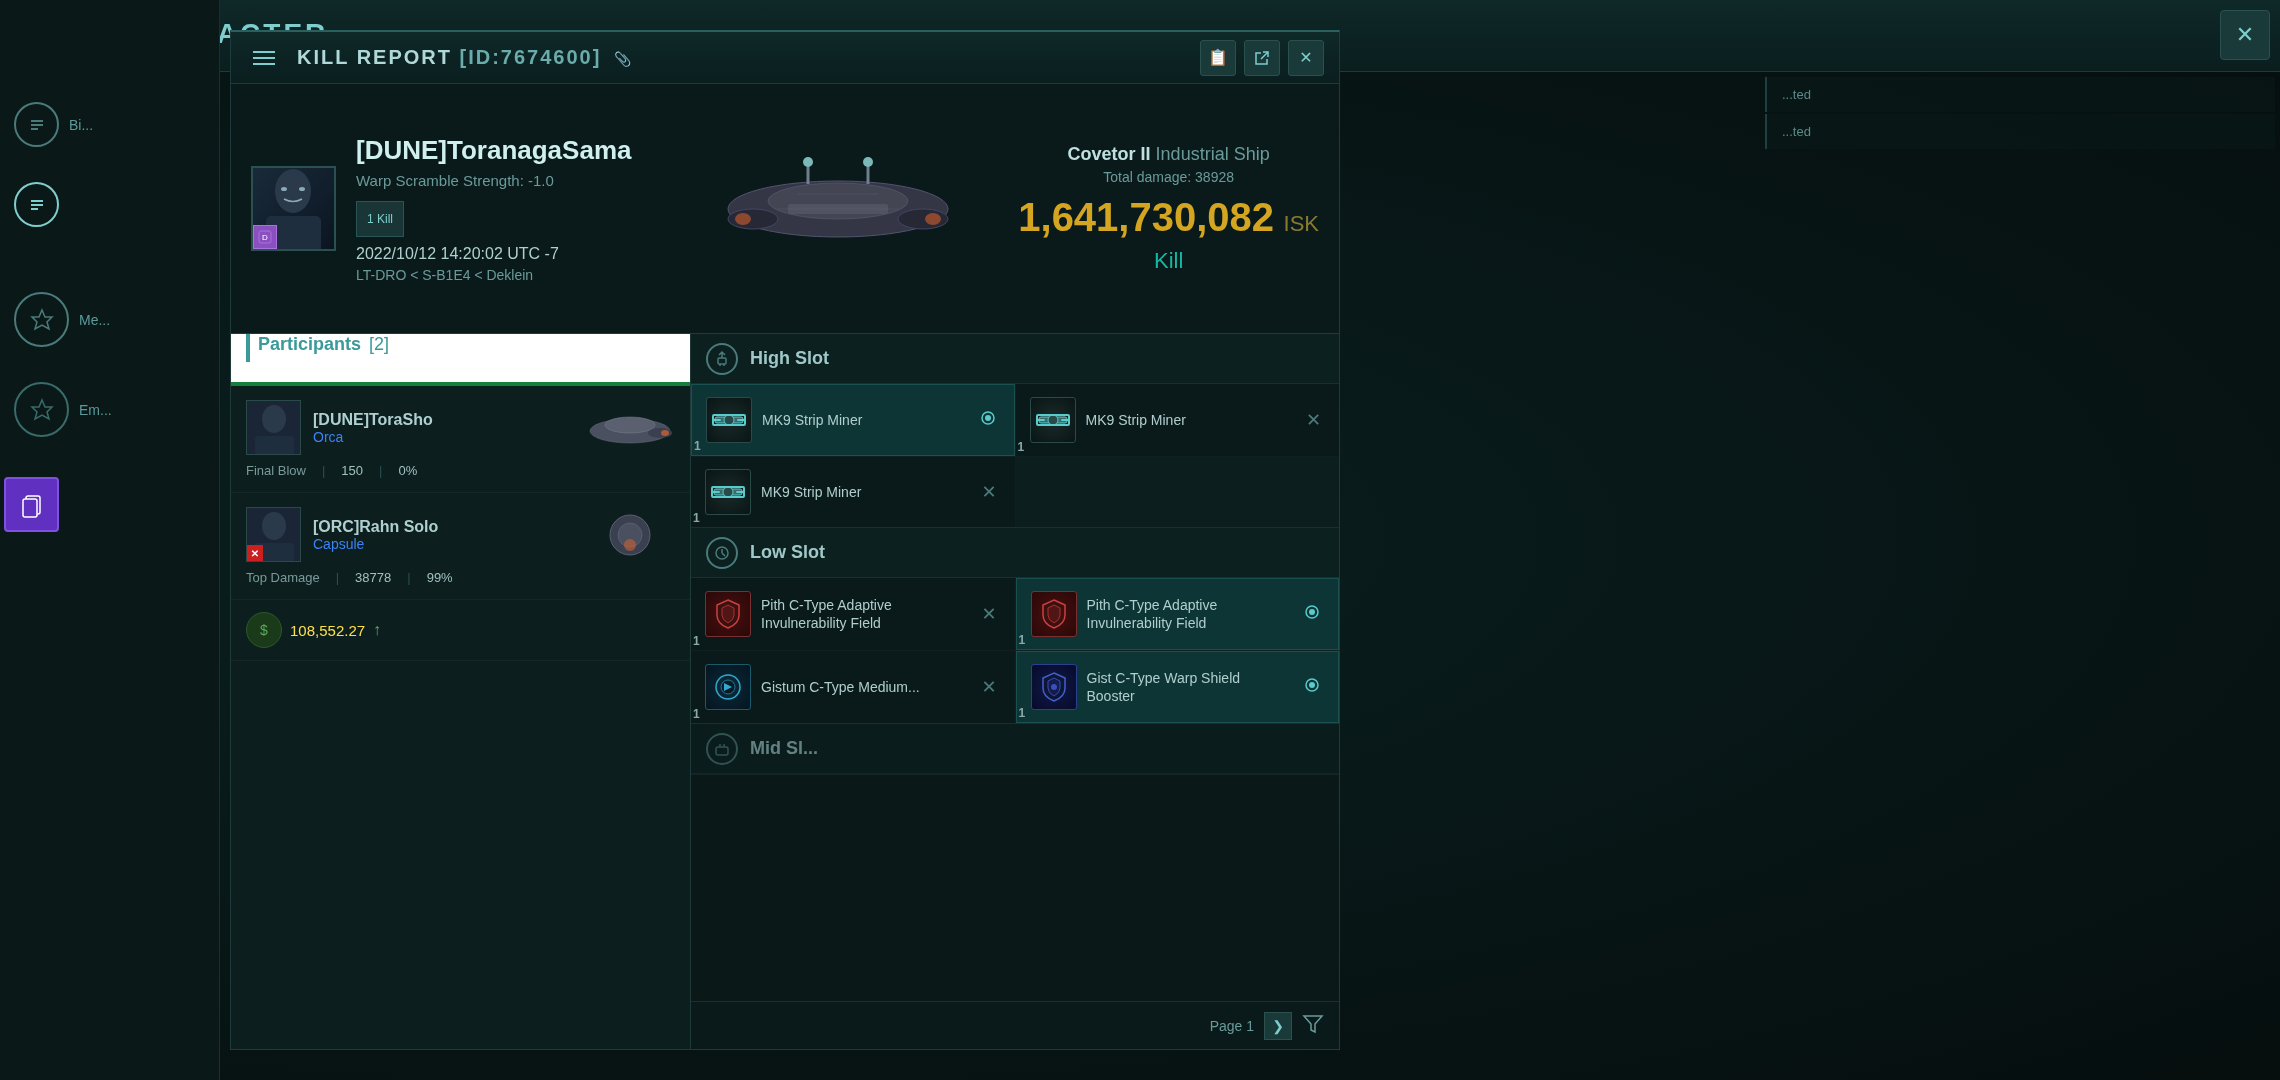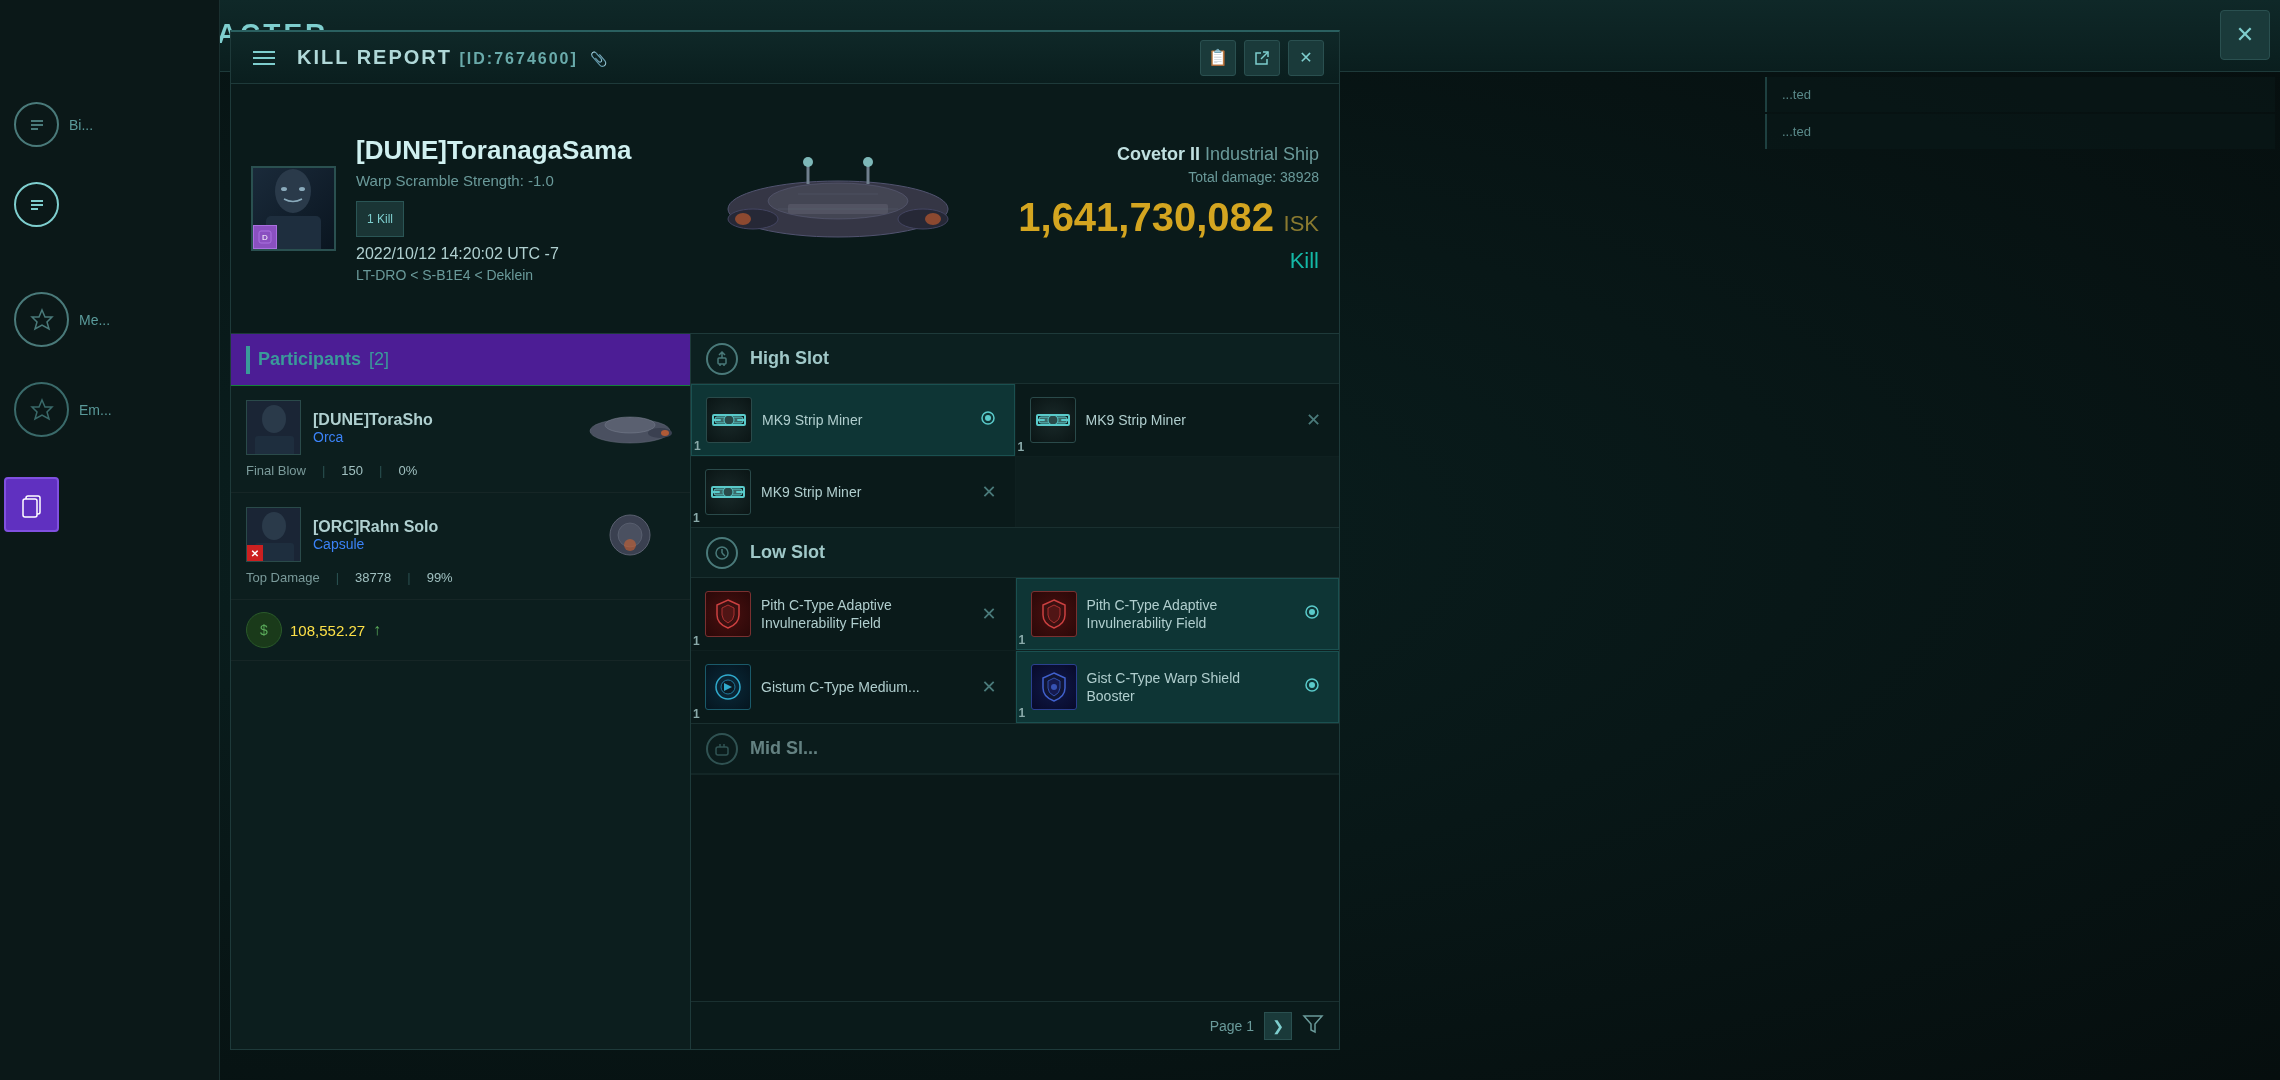--- a/index.html
+++ b/index.html
@@ -190,21 +190,21 @@
     }
     .modal-title {
       color: #b0d8d8;
       font-size: 20px;
       font-weight: bold;
       letter-spacing: 2px;
       flex: 1;
     }
     .modal-title .id-part {
       color: #6aabab;
-      font-size: 16px;
+      font-size: 20px;
     }
     .modal-actions {
       display: flex;
       gap: 8px;
     }
     .modal-action-btn {
       width: 36px;
       height: 36px;
       background: #1a3a3a;
       border: 1px solid #2a5050;
@@ -303,21 +303,21 @@
       justify-content: center;
     }
     
     .ship-svg {
       width: 300px;
       height: 150px;
     }
 
     
     .kill-stats {
-      text-align: right;
+      text-align: center;
       min-width: 200px;
     }
     .ship-class {
       color: #c0e0e0;
       font-size: 18px;
       margin-bottom: 4px;
     }
     .ship-class span {
       color: #6a9a9a;
     }
@@ -352,24 +352,23 @@
     
     .participants-panel {
       width: 460px;
       border-right: 1px solid #1e3a3a;
       display: flex;
       flex-direction: column;
       overflow: hidden;
     }
     .participants-header {
       height: 52px;
-      background: #4c1d95;
-      border-bottom: 1px solid #15803d;
-      display: flex;
-      align-items: center;
+      background: #ffffff;
+      border-bottom: 4px solid #15803d;
+      display: flex;
       padding: 0 15px;
       gap: 8px;
     }
     .participants-accent {
       width: 4px;
       height: 28px;
       background: #3a9a9a;
     }
     .participants-title {
       color: #3a9a9a;

